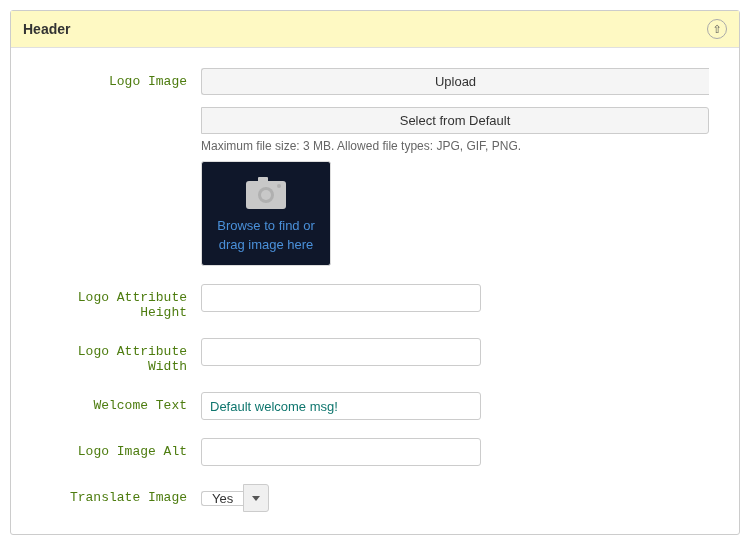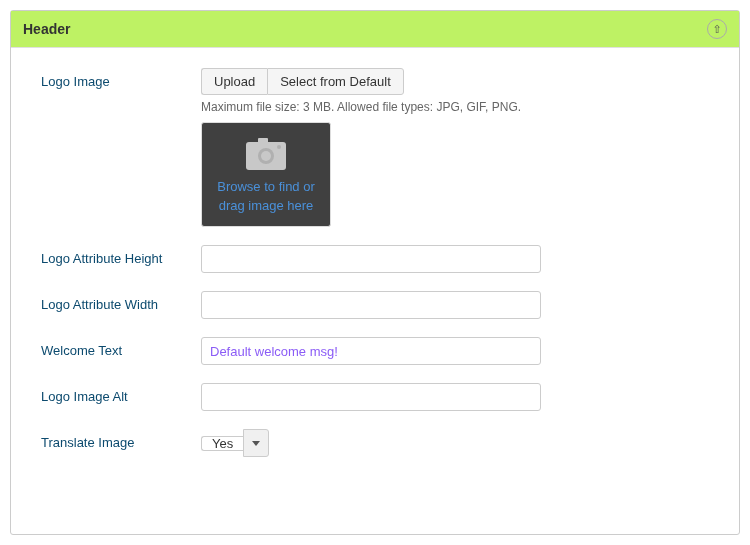--- a/index.html
+++ b/index.html
@@ -17,21 +17,21 @@
       margin: 10px;
       border-radius: 3px;
       height: calc(100% - 20px);
     }
     .panel-header {
       display: flex;
       align-items: center;
       justify-content: space-between;
       padding: 8px 12px;
       border-bottom: 1px solid #e0e0e0;
-      background: #bef264;
+      background: #fef9c3;
     }
     .panel-title {
       font-weight: bold;
       font-size: 14px;
     }
     .collapse-icon {
       width: 20px;
       height: 20px;
       border: 1px solid #aaa;
       border-radius: 50%;
@@ -45,32 +45,35 @@
     .panel-body {
       padding: 20px 30px;
     }
     .form-row {
       display: flex;
       align-items: flex-start;
       margin-bottom: 18px;
     }
     .form-label {
       width: 160px;
+      text-align: right;
       padding-right: 14px;
       padding-top: 6px;
       font-size: 13px;
-      color: #0c4a6e;
+      color: #4d7c0f;
       flex-shrink: 0;
+      font-family: Liberation Mono, monospace;
     }
     .form-control-wrap {
       flex: 1;
     }
     .btn-group {
       display: flex;
-      gap: 0;
+      gap: 12px;
+      flex-direction: column;
     }
     .btn {
       padding: 5px 12px;
       border: 1px solid #ccc;
       background: #f5f5f5;
       cursor: pointer;
       font-size: 13px;
       color: #333;
     }
     .btn:first-child {
@@ -89,42 +92,42 @@
       width: 130px;
       height: 105px;
       border: 1px solid #ddd;
       border-radius: 3px;
       display: flex;
       flex-direction: column;
       align-items: center;
       justify-content: center;
       margin-top: 8px;
       cursor: pointer;
-      background: #404040;
+      background: #0f172a;
     }
     .camera-icon {
       width: 44px;
       height: 38px;
       margin-bottom: 6px;
     }
     .browse-link {
       color: #4a90d9;
       font-size: 13px;
       text-align: center;
       line-height: 1.4;
       cursor: pointer;
     }
     .text-input {
-      width: 340px;
+      width: 280px;
       height: 28px;
       border: 1px solid #ccc;
       border-radius: 3px;
       padding: 4px 8px;
       font-size: 13px;
-      color: #8b5cf6;
+      color: #0f766e;
     }
     .select-wrap {
       display: flex;
       align-items: center;
     }
     .select-label-box {
       border: 1px solid #ccc;
       border-right: none;
       padding: 4px 10px;
       border-radius: 3px 0 0 3px;

